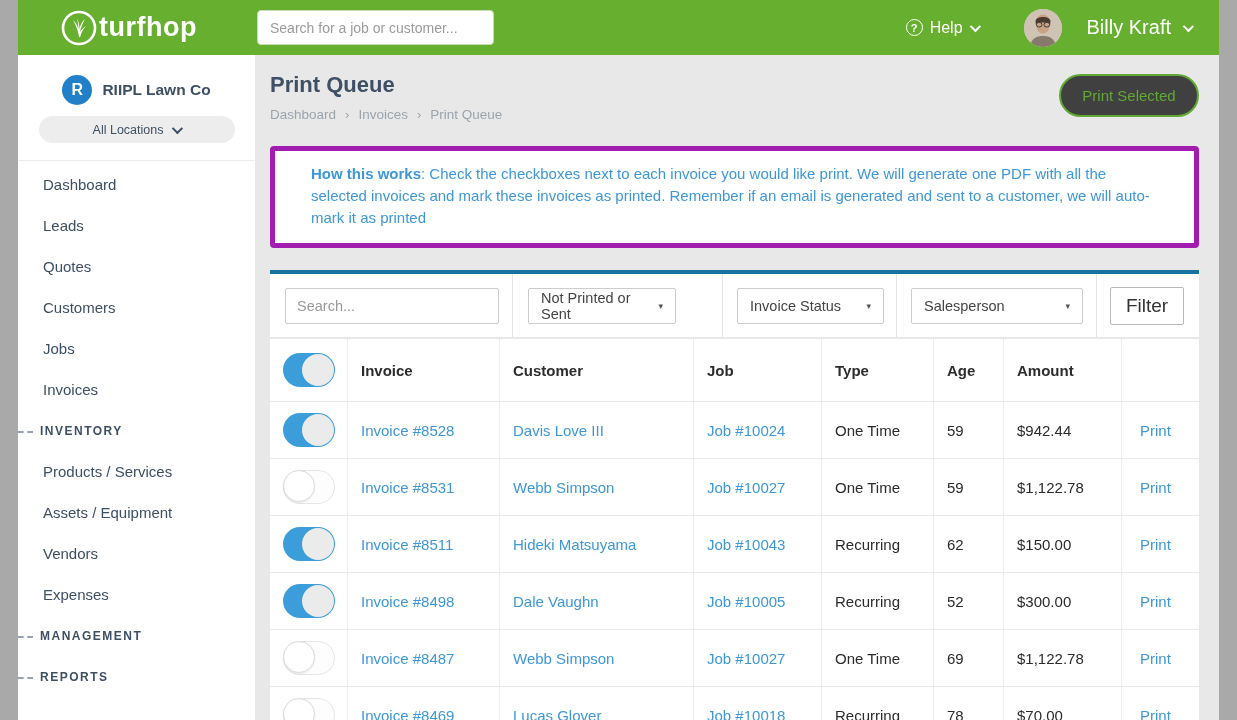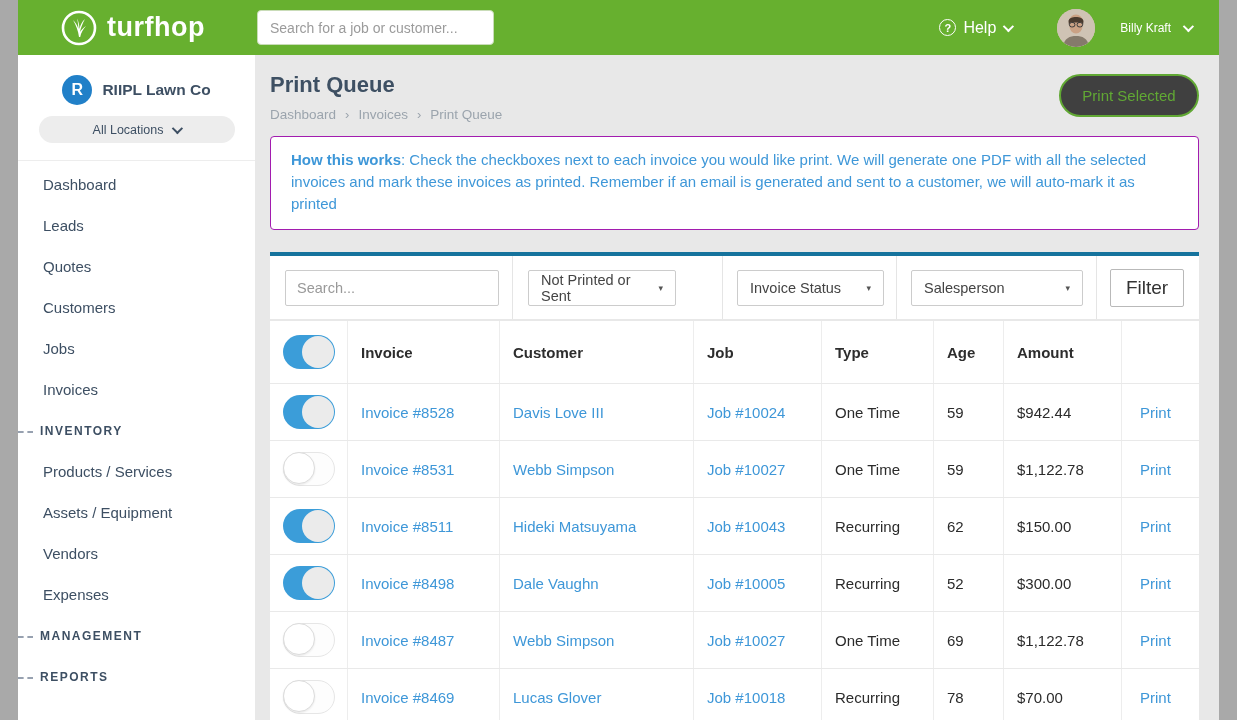--- a/index.html
+++ b/index.html
@@ -12,42 +12,42 @@
   
   .edge { position:absolute; top:0; bottom:0; width:18px; background:#a9a9a9; z-index:50; }
   .edge.left { left:0; }
   .edge.right { right:0; }
 
   
   .topbar {
     position:absolute; left:18px; right:18px; top:0; height:55px;
     background:var(--header-green, #67b02f); z-index:10;
   }
-  .brand { position:absolute; left:42px; top:0; height:55px; display:flex; align-items:center; gap:9px; }
+  .brand { position:absolute; left:42px; top:0; height:55px; display:flex; align-items:center; gap:1px; }
   .brand-name { color:#fff; font-size:27px; font-weight:bold; letter-spacing:.5px; }
   .hdr-search {
     position:absolute; left:239px; top:10px; width:237px; height:35px;
     border:1px solid #c9dcb8; border-radius:4px; background:#fff;
     padding:0 12px; font-size:14px; color:#444; outline:none;
     font-family:"Liberation Sans", sans-serif;
   }
   .hdr-search::placeholder { color:#9b9b9b; }
   .hdr-right { position:absolute; right:28px; top:0; height:55px; display:flex; align-items:center; }
   .help-wrap { display:flex; align-items:center; gap:7px; color:#fff; font-size:16px; cursor:pointer; }
   .help-circle {
     width:17px; height:17px; border:1.5px solid #fff; border-radius:50%;
     display:flex; align-items:center; justify-content:center;
     font-size:11px; font-weight:bold; color:#fff;
   }
   .chev { width:8px; height:8px; border-right:2px solid #fff; border-bottom:2px solid #fff;
           transform:rotate(45deg) translateY(-2px); display:inline-block; }
   .chev.dark { border-color:#3d4f63; }
   .hdr-right .help-wrap { margin-right:46px; }
   .avatar { width:38px; height:38px; border-radius:50%; overflow:hidden; background:#cfc3b4; margin-right:13px; }
-  .user-wrap { display:flex; align-items:center; gap:12px; color:#fff; font-size:12px; cursor:pointer; }
+  .user-wrap { display:flex; align-items:center; gap:12px; color:#fff; font-size:20px; cursor:pointer; }
 
   
   .sidebar { position:absolute; left:18px; top:55px; width:237px; bottom:0; background:#fff; z-index:5; }
   .sidebar-top { padding-top:20px; padding-bottom:17px; border-bottom:1px solid #ededed; }
   .company { display:flex; align-items:center; justify-content:center; gap:10px; height:30px; }
   .company-badge {
     width:30px; height:30px; border-radius:50%; background:#2180c8; color:#fff;
     font-size:16px; font-weight:bold; display:flex; align-items:center; justify-content:center;
   }
   .company-name { font-size:15.5px; font-weight:bold; color:#3d4f63; }
@@ -71,22 +71,22 @@
   .breadcrumb { margin-top:9px; font-size:13.5px; color:#9ba4ad; display:flex; align-items:center; }
   .breadcrumb .crumb { cursor:pointer; }
   .breadcrumb .sep { padding:0 9px; font-size:13px; }
   .print-selected-btn {
     position:absolute; right:0; top:19px; width:140px; height:43px;
     border:2px solid var(--button-green, #61a834); border-radius:22px; background:#404040;
     color:var(--button-green, #61a834); font-size:15px; cursor:pointer;
     font-family:"Liberation Sans", sans-serif;
   }
   .info-box {
-    margin-top:14px; background:#fff; border:1px solid #a21caf; border-radius:4px;
-    padding:12px 20px 14px; font-size:15px; line-height:22px; color:var(--accent-blue, #3a94d6);
+    margin-top:24px; background:#fff; border:5px solid #a21caf; border-radius:4px;
+    padding:12px 36px 14px; font-size:15px; line-height:22px; color:var(--accent-blue, #3a94d6);
   }
   .info-box b { font-weight:bold; }
 
   
   .filter-panel {
     margin-top:22px; background:#fff; border-top:4px solid var(--teal-bar, #15739d);
     height:67px; display:flex; align-items:stretch;
   }
   .f-sec { display:flex; align-items:center; border-right:1px solid #e5e5e5; }
   .f-sec.s1 { width:243px; } .f-sec.s2 { width:210px; } .f-sec.s3 { width:174px; }

